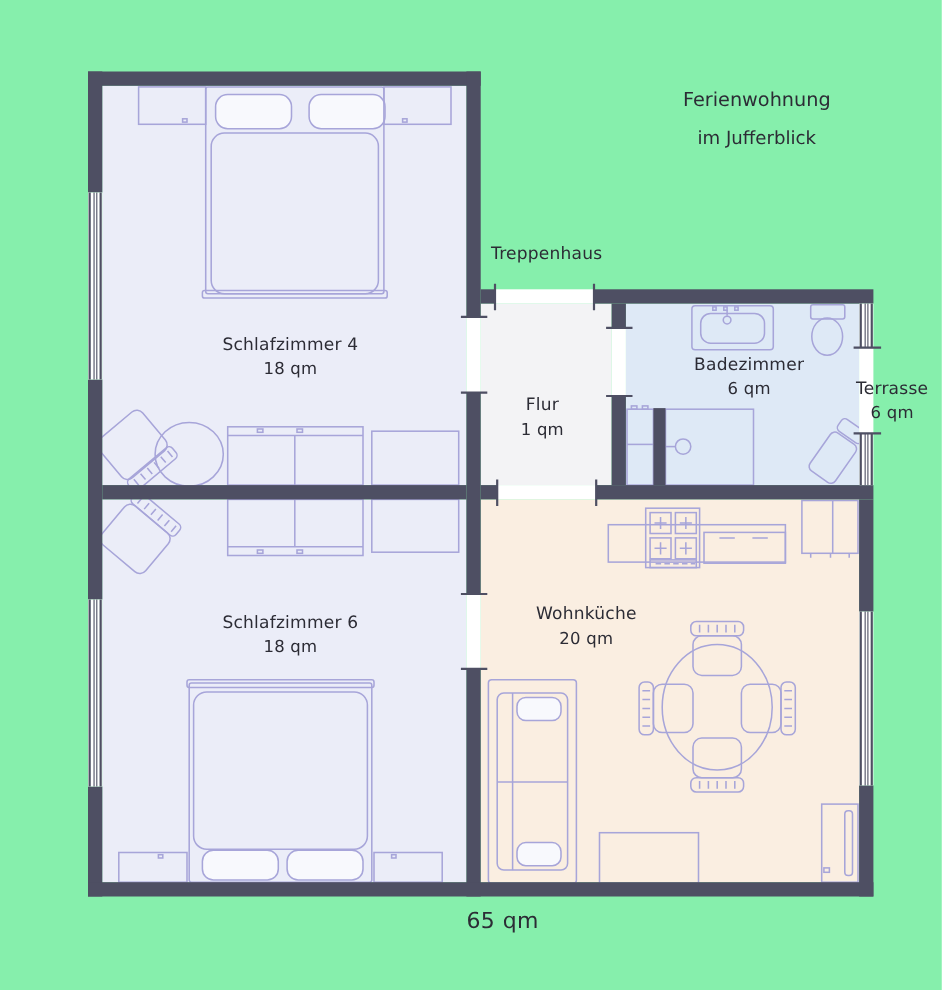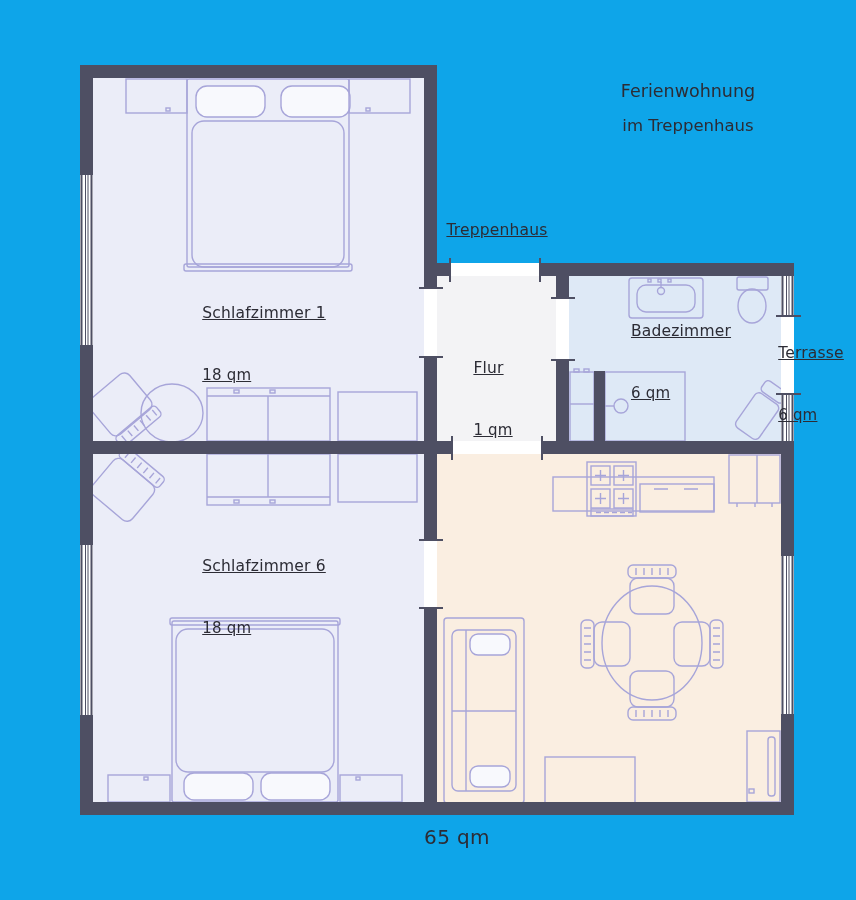--- a/index.html
+++ b/index.html
@@ -1,26 +1,26 @@
 <!DOCTYPE html>
 <html><head>
 <meta charset="utf-8">
 <style>
   html,body{margin:0;padding:0;}
   body{font-family:"DejaVu Sans", sans-serif;}
   .canvas{
     position:relative;width:856px;height:900px;
-    background:#0ea5e9;overflow:hidden;color:#2c2c35;
+    background:#86efac;overflow:hidden;color:#2c2c35;
   }
   .plan-svg{position:absolute;left:0;top:0;}
   .f{fill:none;stroke:#a7a5d9;stroke-width:1.4;}
   .pf{fill:#f8f9fd;stroke:#a7a5d9;stroke-width:1.4;}
-  .lbl{position:absolute;transform:translateX(-50%);text-align:left;
-       font-size:15.5px;line-height:22px;white-space:nowrap;letter-spacing:.2px;text-decoration:underline;}
-  .lbl .area{font-size:15px;margin-top:40px;}
+  .lbl{position:absolute;transform:translateX(-50%);text-align:center;
+       font-size:15.5px;line-height:22px;white-space:nowrap;letter-spacing:.2px;}
+  .lbl .area{font-size:15px;}
   .single{font-size:15.5px;}
   .title-block{position:absolute;transform:translateX(-50%);text-align:center;white-space:nowrap;}
   .t1{font-size:17.5px;}
   .t2{font-size:21.5px;margin-top:14px;}
   .t3{font-size:16.5px;margin-top:15px;}
   .total{position:absolute;transform:translateX(-50%);font-size:20px;letter-spacing:.4px;}
 </style>
 </head>
 <body>
 
@@ -241,29 +241,29 @@
       <path d="M450 258v24 M540 258v24"></path>
       <path d="M551 298h24 M551 360h24"></path>
       <path d="M452 436v24 M542 436v24"></path>
       <path d="M419 540h24 M419 608h24"></path>
       <path d="M776 316h25 M776 394h25"></path>
     </g>
   </svg>
 
   <div class="title-block" style="left:688px;top:81px">
     <div class="t1">Ferienwohnung</div>
-    <div class="t3">im Treppenhaus</div>
+    <div class="t3">im Jufferblick</div>
   </div>
 
   <div class="lbl single" style="left:497px;top:219px">
     <span>Treppenhaus</span>
   </div>
 
   <div class="lbl" style="left:264px;top:302px">
-    <div>Schlafzimmer 1</div>
+    <div>Schlafzimmer 4</div>
     <div class="area">18 qm</div>
   </div>
 
   <div class="lbl" style="left:493px;top:357px">
     <div>Flur</div>
     <div class="area">1 qm</div>
   </div>
 
   <div class="lbl" style="left:681px;top:320px">
     <div>Badezimmer</div>
@@ -273,16 +273,20 @@
   <div class="lbl" style="left:811px;top:342px">
     <div>Terrasse</div>
     <div class="area">6 qm</div>
   </div>
 
   <div class="lbl" style="left:264px;top:555px">
     <div>Schlafzimmer 6</div>
     <div class="area">18 qm</div>
   </div>
 
+  <div class="lbl" style="left:533px;top:547px">
+    <div>Wohnküche</div>
+    <div class="area">20 qm</div>
+  </div>
 
   <div class="total" style="left:457px;top:825px">65 qm</div>
 
 </div>
 
 </body></html>

